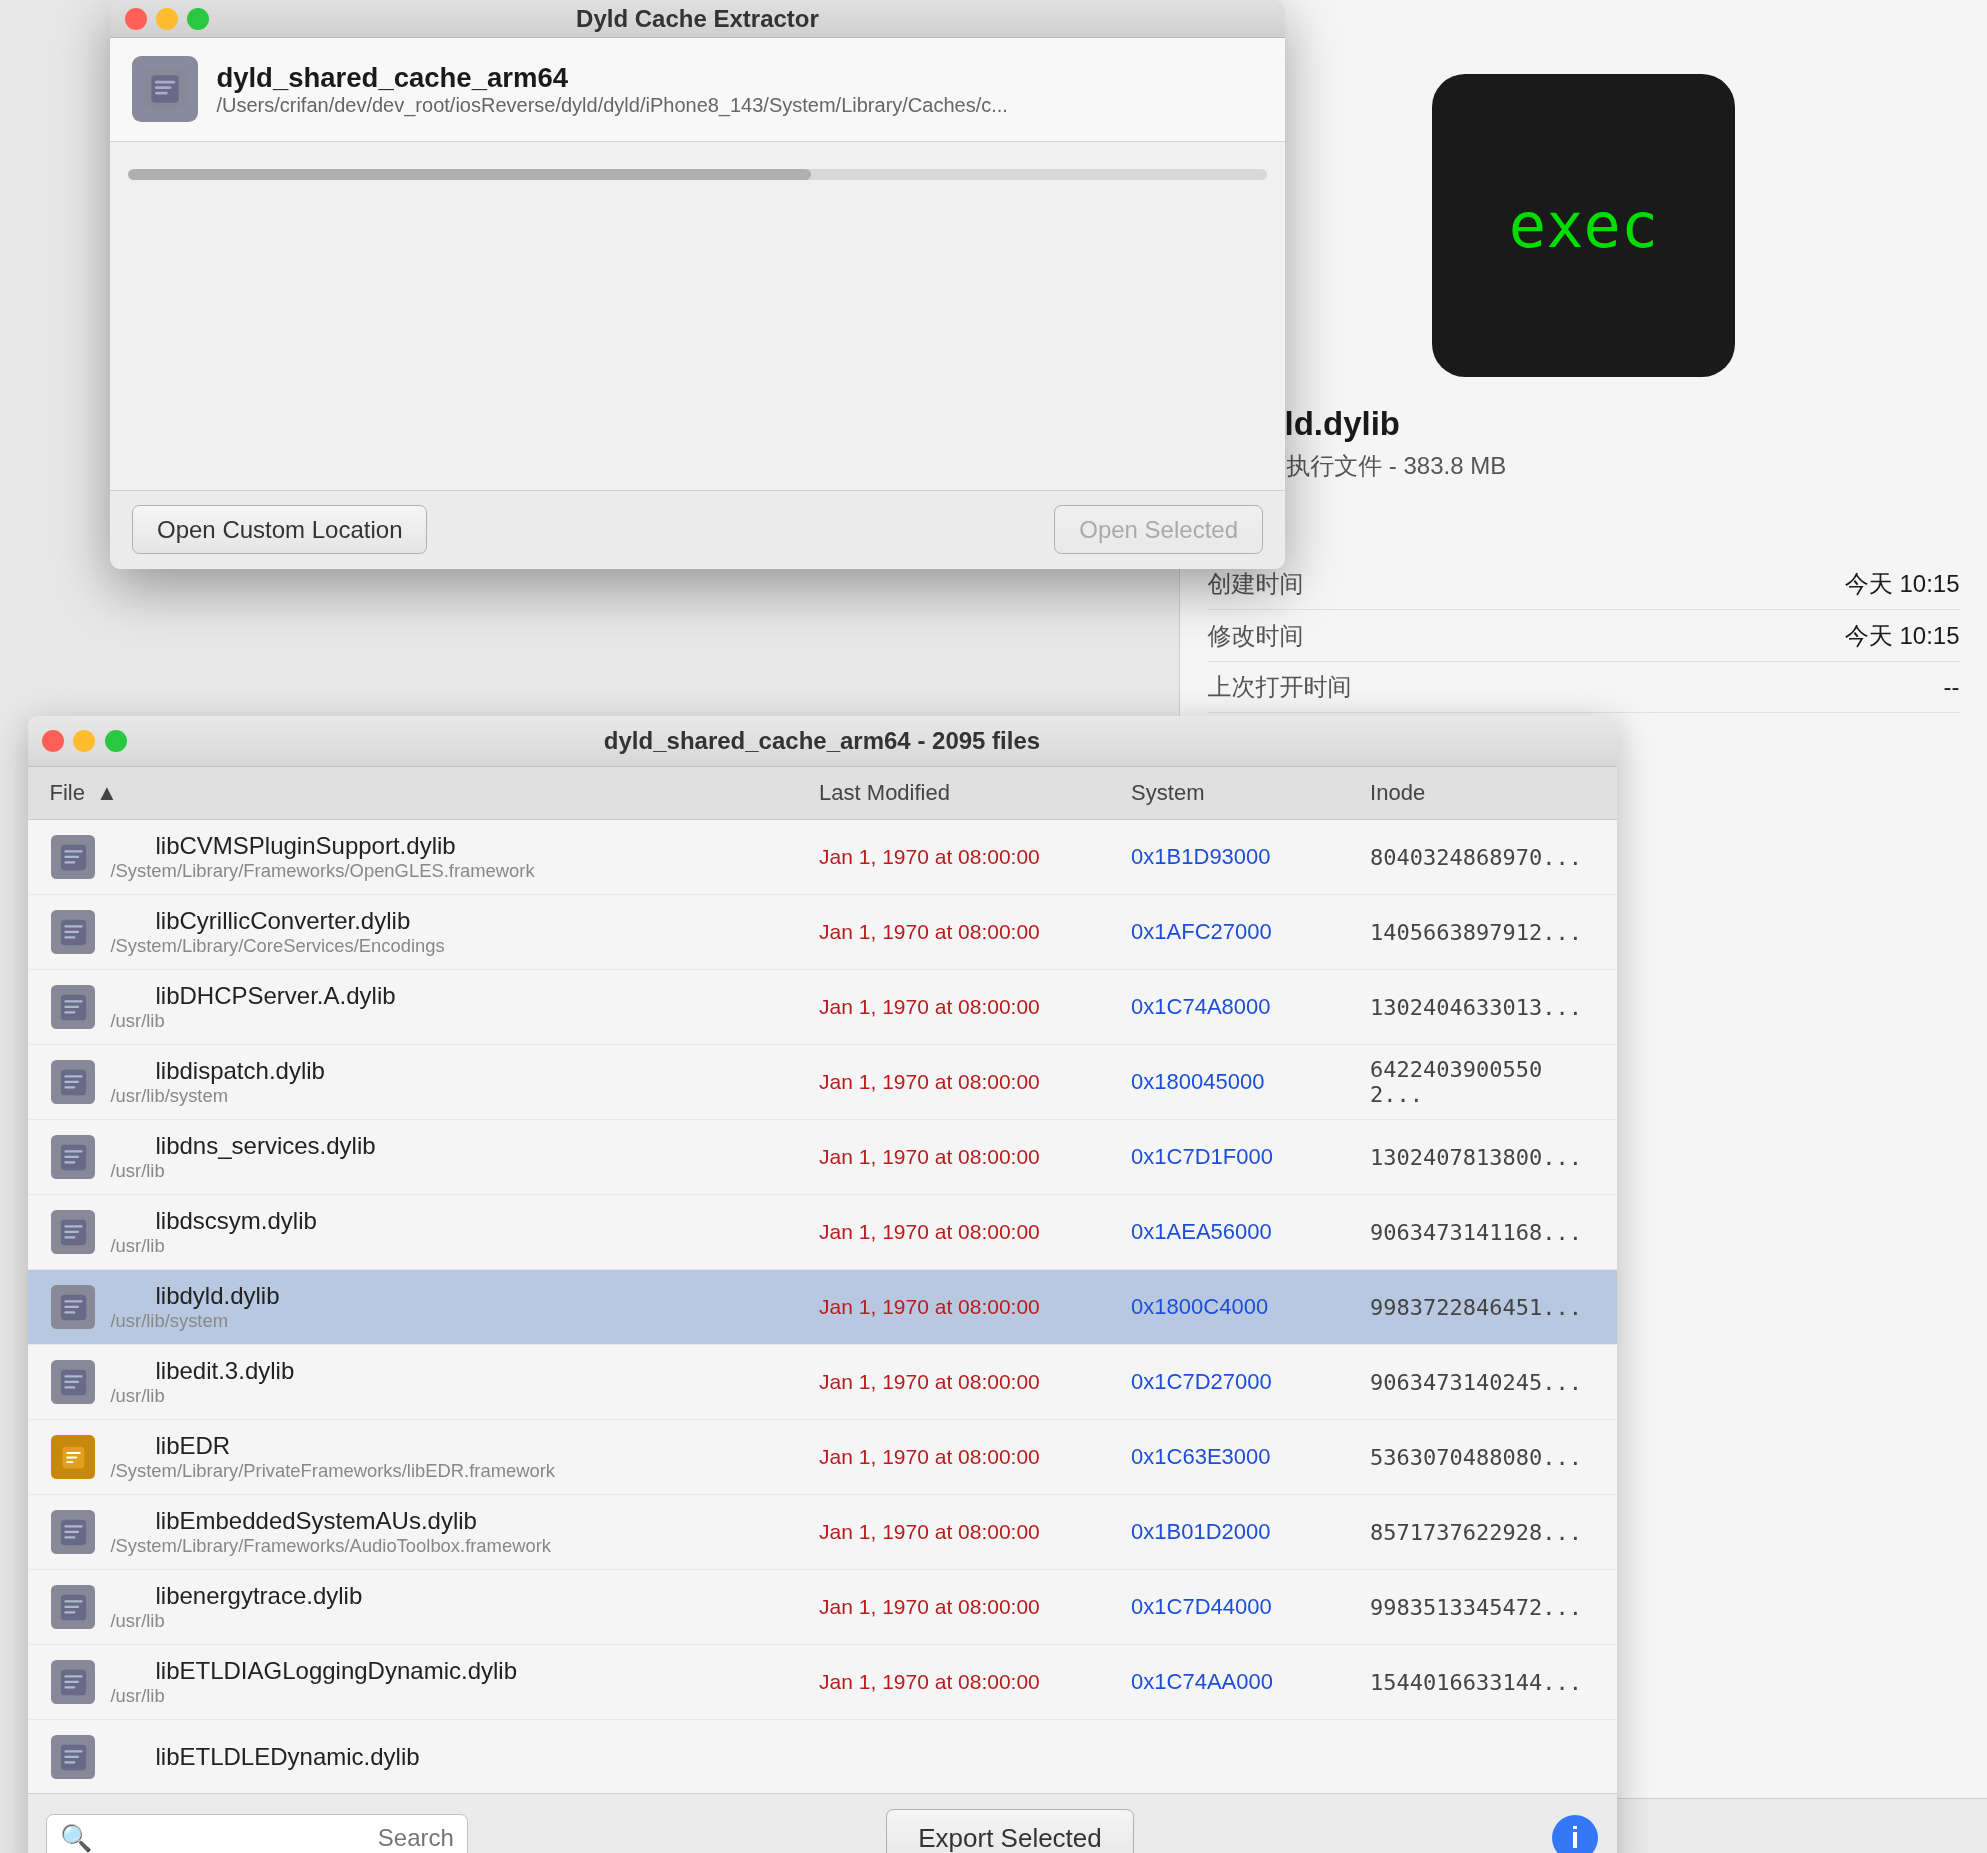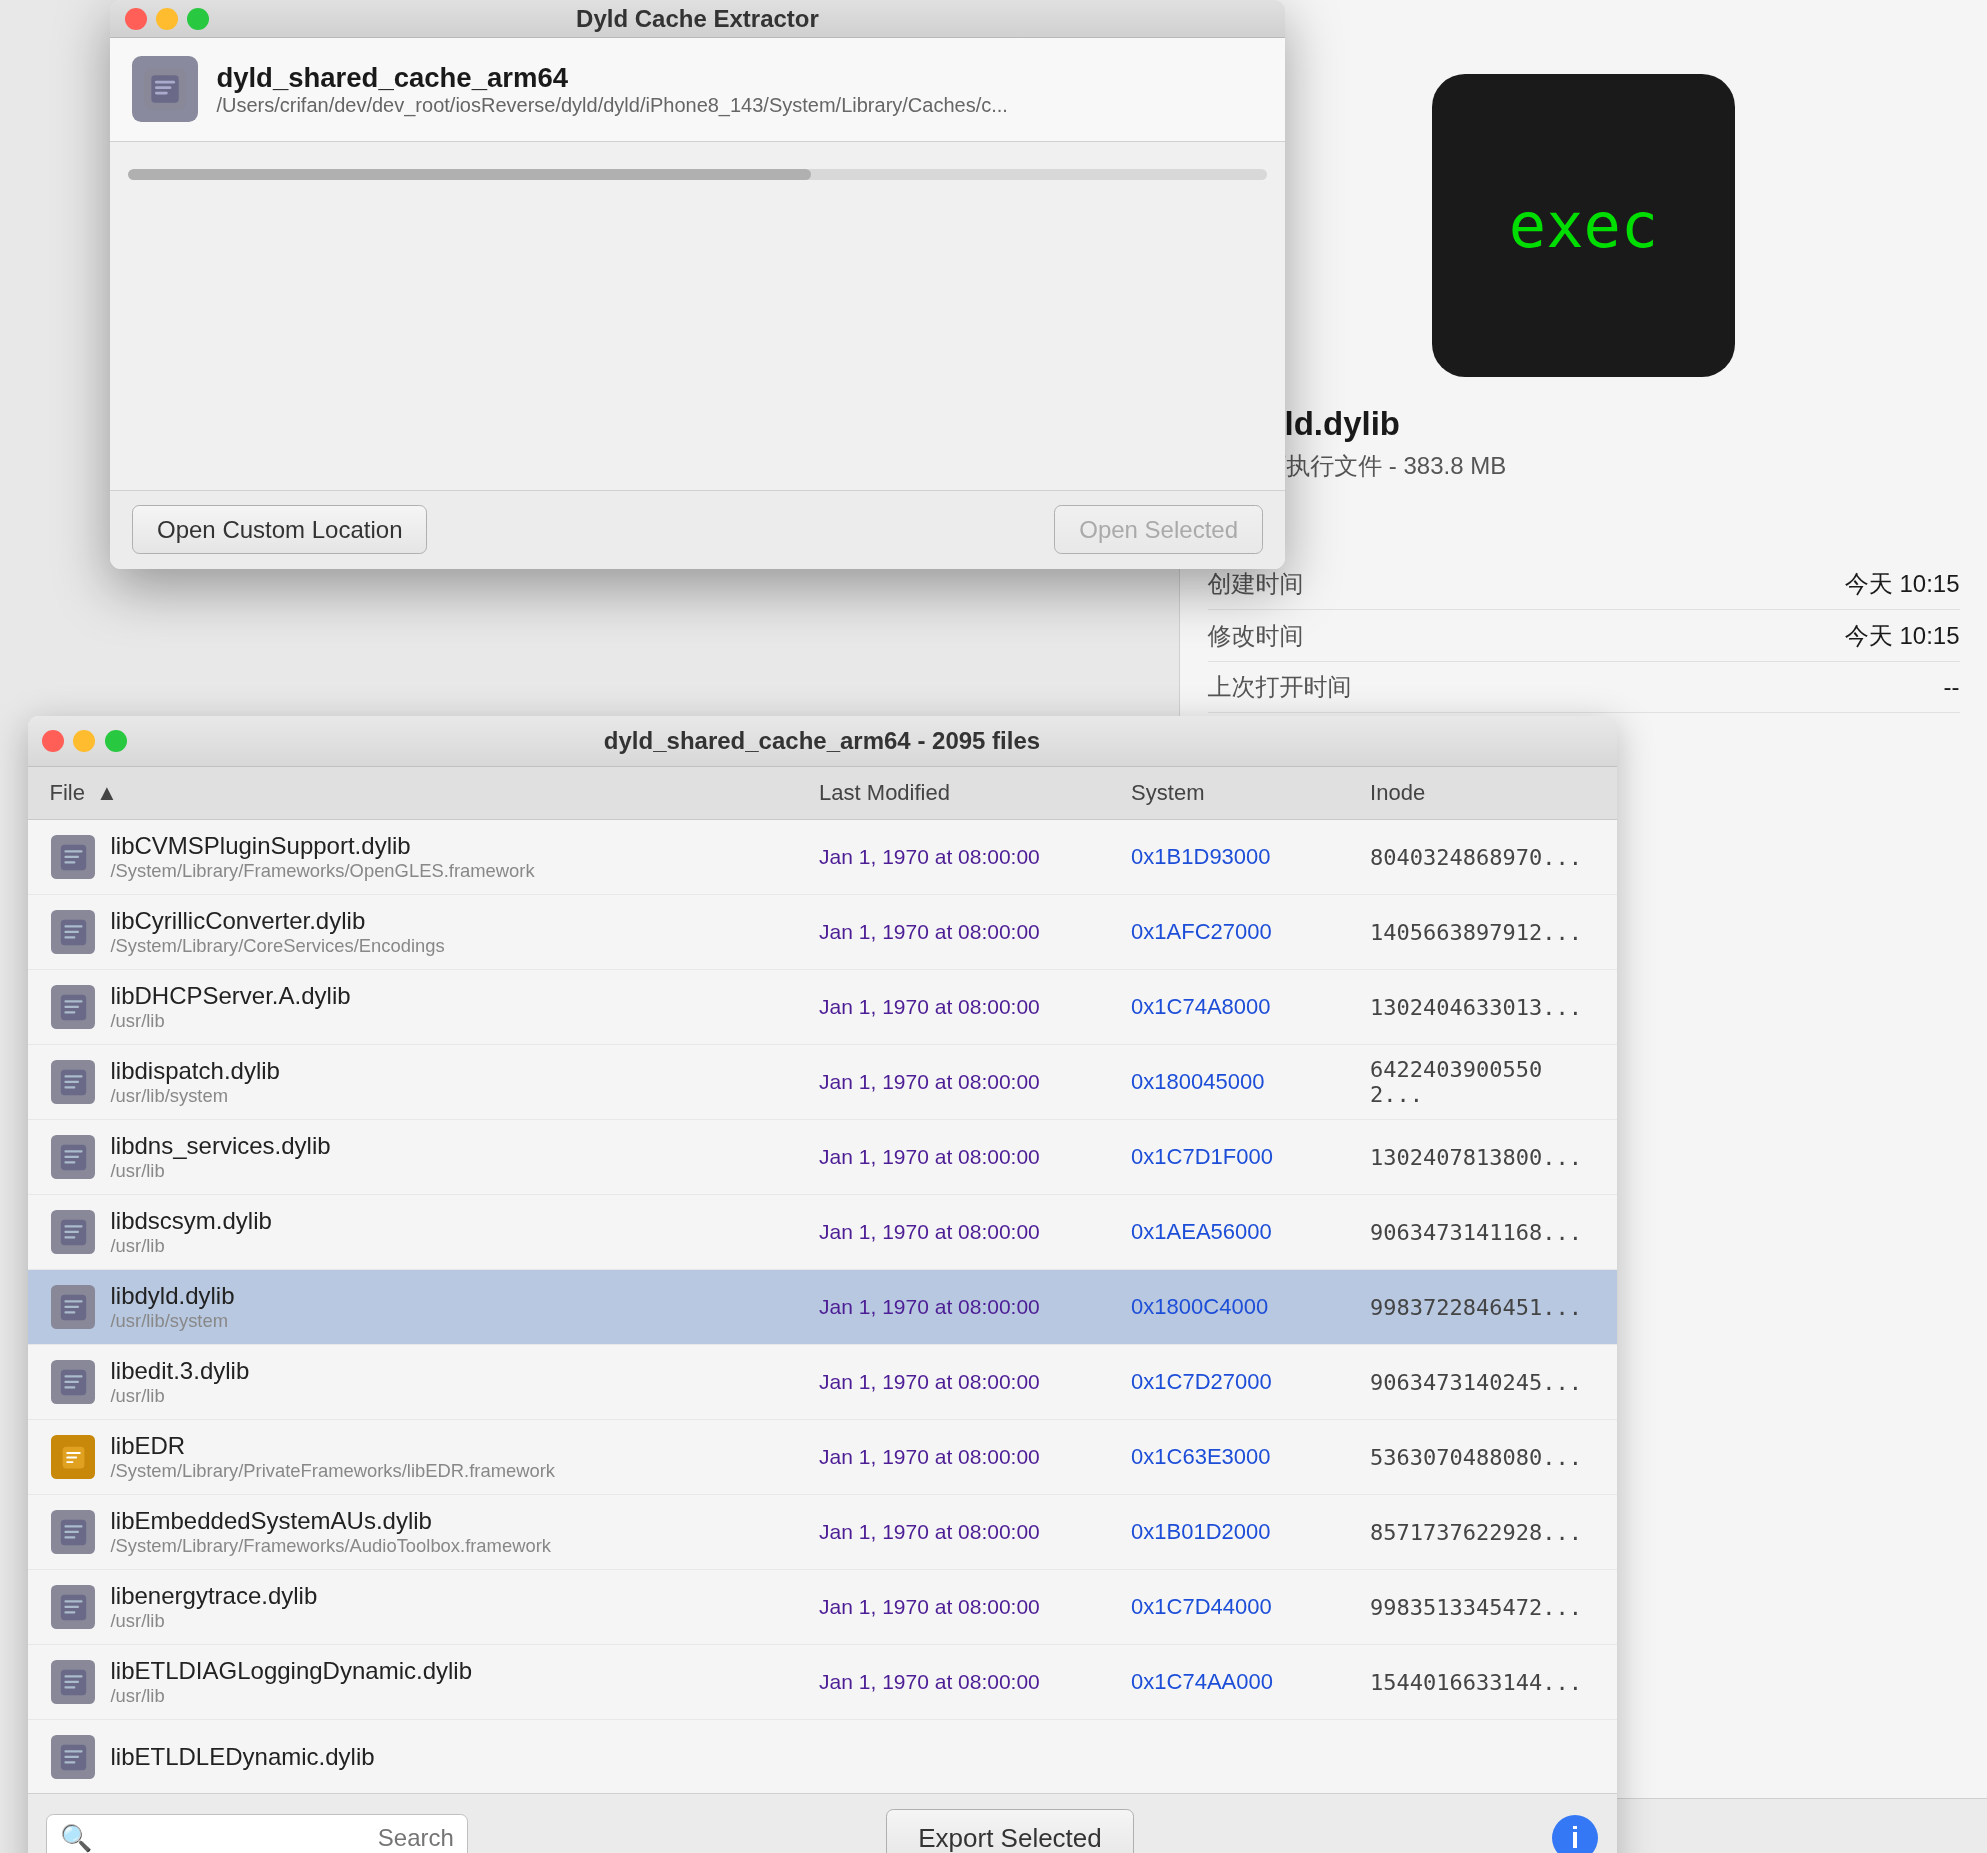--- a/index.html
+++ b/index.html
@@ -328,20 +328,21 @@
     }
 
     .file-cell-stack {
       display: flex;
       flex-direction: column;
     }
 
     .file-name-text {
       font-size: 24px;
       color: #222;
+      margin-left: 45px;
     }
 
     .file-path-text {
       font-size: 18.4px;
       color: #888;
     }
 
     .file-icon {
       width: 48px;
       height: 48px;
@@ -358,21 +359,21 @@
     }
 
     .col-inode {
       font-size: 22px;
       color: #444;
       font-family: monospace;
     }
 
     .col-date {
       font-size: 21px;
-      color: #4c1d95;
+      color: #b91c1c;
     }
 
     .list-footer {
       display: flex;
       align-items: center;
       justify-content: space-between;
       padding: 14.7px 18.4px;
       background: #ebebeb;
       border-top: 0.9px solid #d0d0d0;
     }

